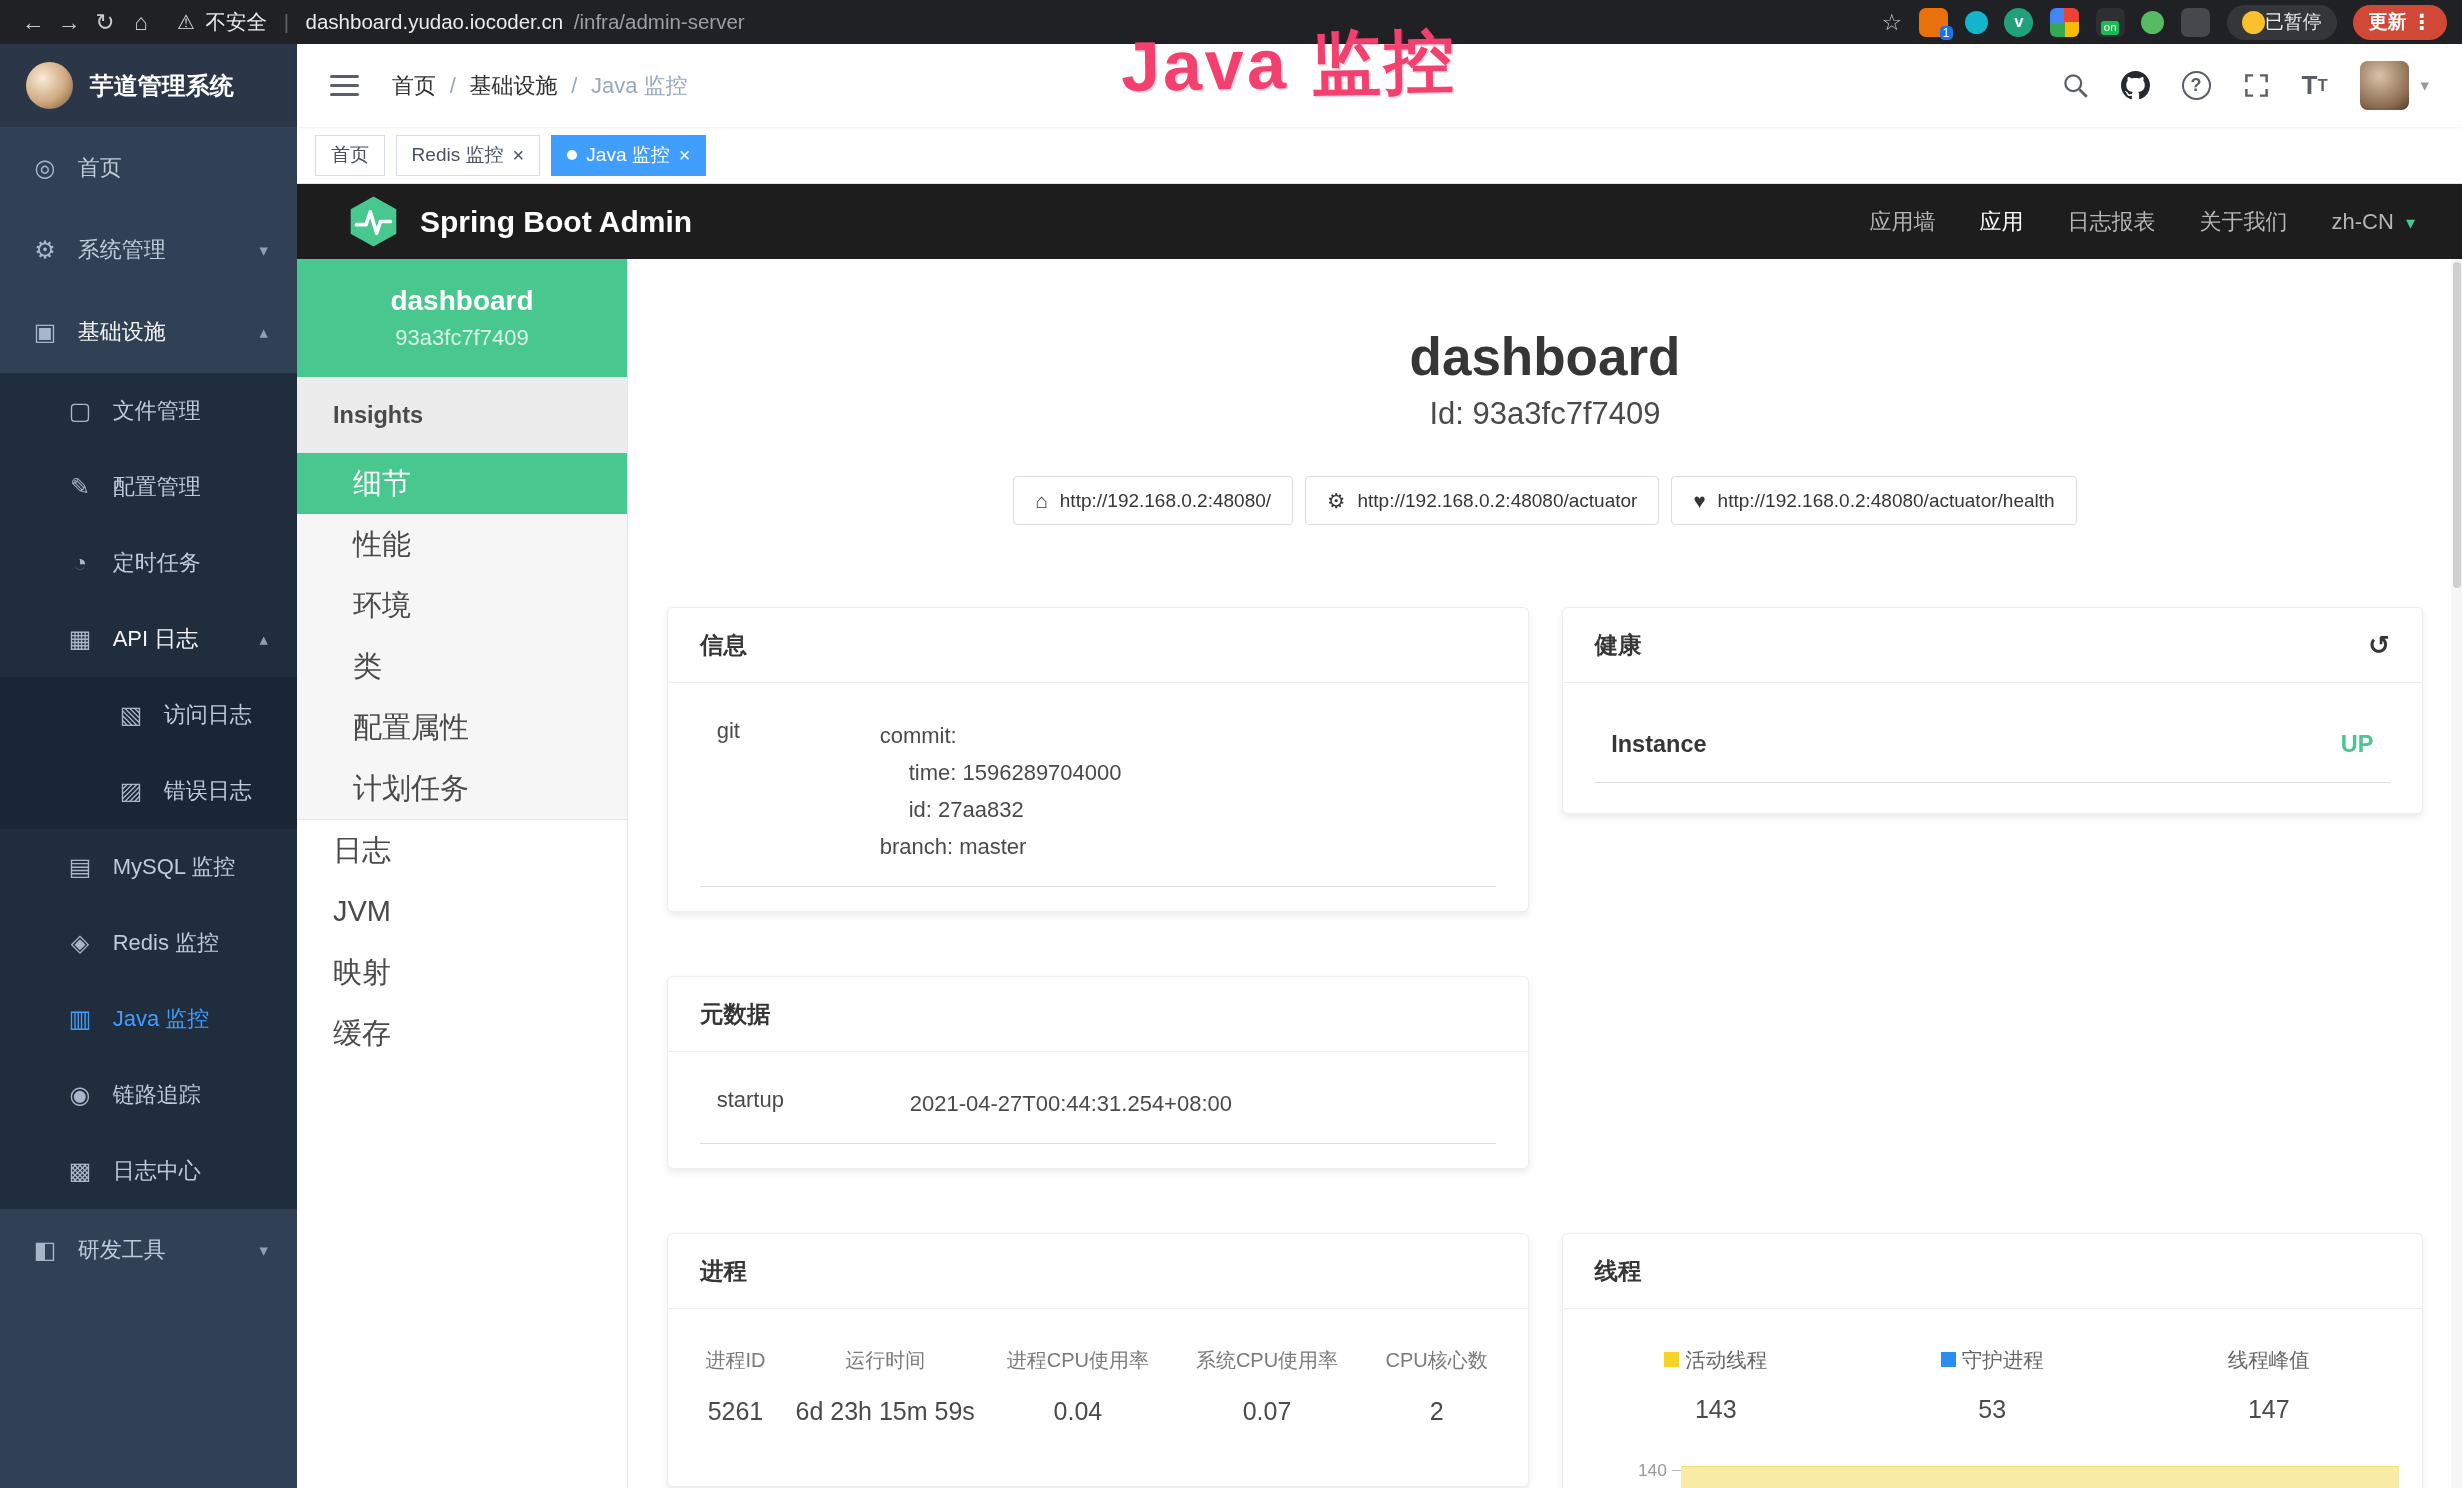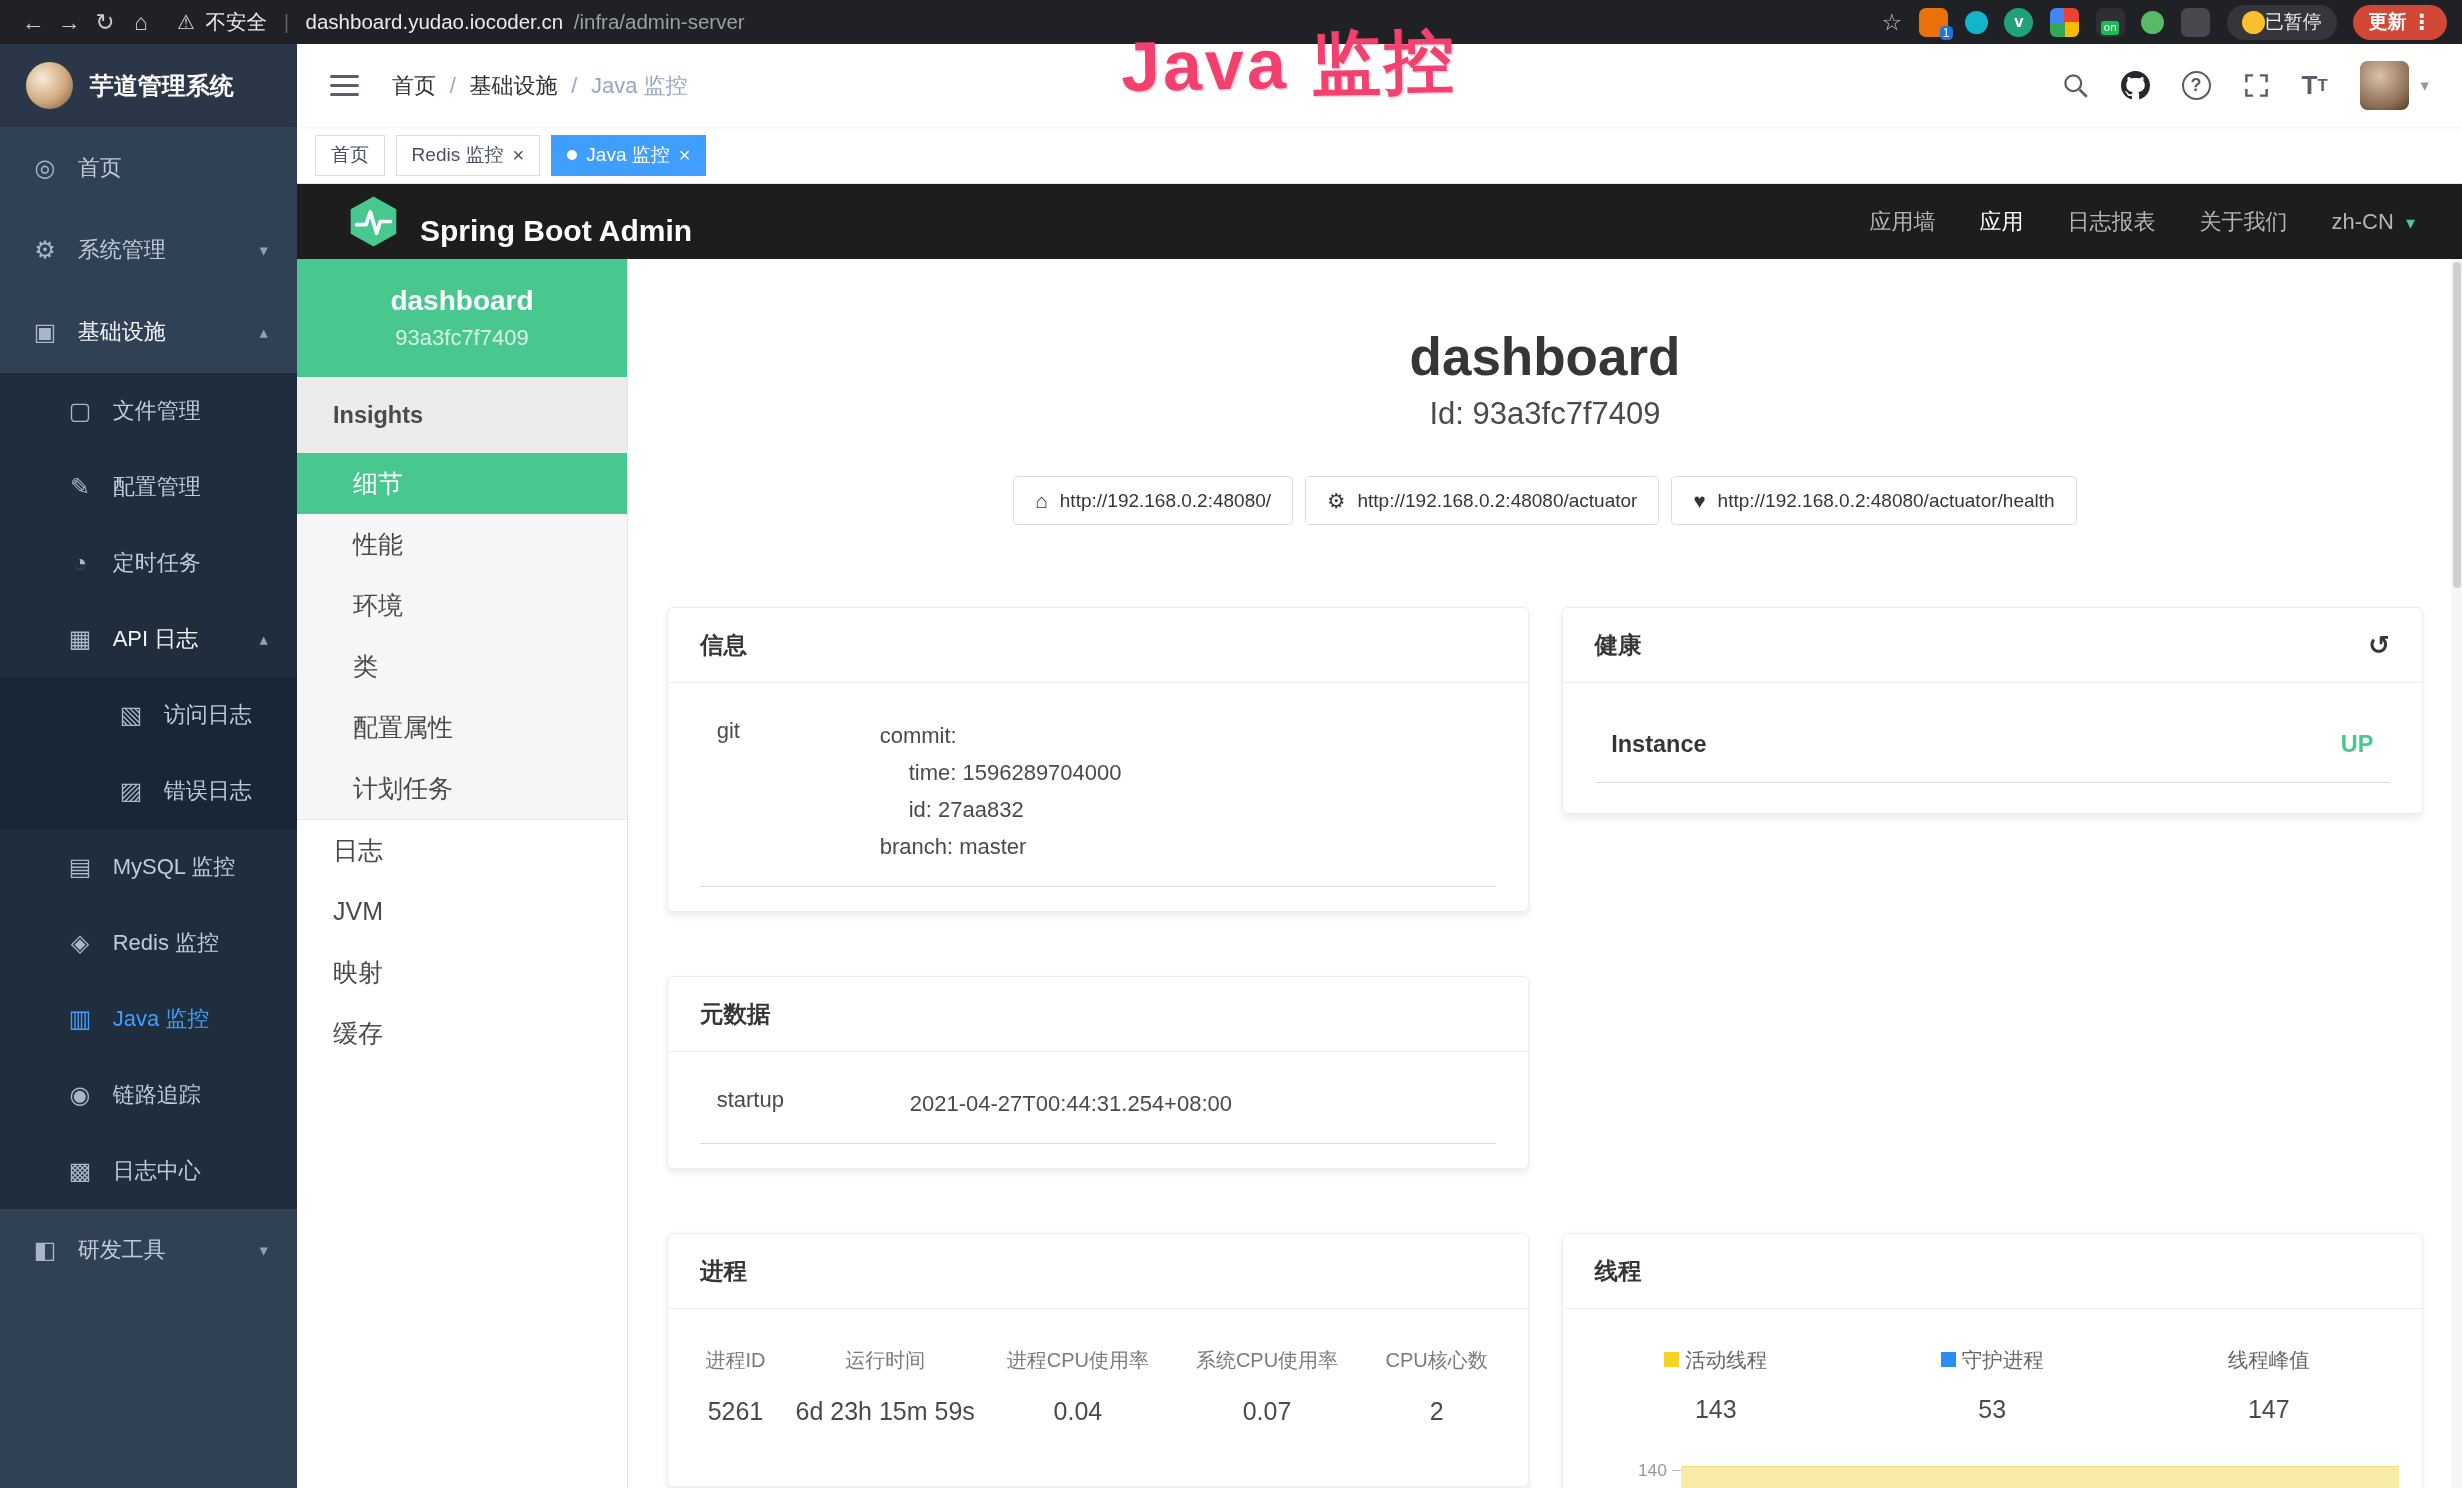--- a/index.html
+++ b/index.html
@@ -71,34 +71,34 @@
 
   .tags-bar { height:57px; flex:none; background:#fff; border-bottom:0.8px solid #dfe4ed; display:flex; align-items:center; padding:0 18px; gap:10.6px; position:relative; z-index:1; }
   .tag { height:41px; display:inline-flex; align-items:center; gap:9px; padding:0 15px; border:0.8px solid #d8dce5; background:#fff; color:#495060; font-size:19px; cursor:pointer; }
   .tag .dot { width:10.6px; height:10.6px; border-radius:50%; background:#fff; }
   .tag .close { font-size:20px; }
   .tag.active { background:#409eff; border-color:#409eff; color:#fff; }
 
   
   .sba { flex:1; display:flex; flex-direction:column; min-height:0; background:#fff; }
   .sba-header { height:75px; flex:none; background:#1d1d1d; display:flex; align-items:center; padding:0 47px 0 50px; }
-  .brand { display:flex; align-items:flex-end; gap:20px; color:#fff; font-size:30px; font-weight:bold; }
+  .brand { display:flex; align-items:center; gap:20px; color:#fff; font-size:30px; font-weight:bold; }
   .sba-nav { margin-left:auto; display:flex; align-items:center; gap:44px; font-size:22px; color:#b5b5b5; }
   .sba-nav .nav-item { cursor:pointer; white-space:nowrap; }
   .sba-nav .active { color:#fff; }
   .nav-caret { color:#48c78e; font-size:18px; margin-left:6px; }
 
   .sba-body { flex:1; display:flex; min-height:0; }
   .sba-sidebar { width:331px; flex:none; border-right:0.8px solid #e4e4e4; display:flex; flex-direction:column; background:#fff; }
   .instance-head { height:118px; flex:none; background:#48c78e; color:#fff; display:flex; flex-direction:column; align-items:center; justify-content:center; gap:7.6px; }
   .instance-name { font-size:28px; font-weight:bold; }
   .instance-id { font-size:22px; color:rgba(255,255,255,.78); }
   .group-label { height:76px; display:flex; align-items:center; padding:0 36px; background:#ececec; color:#4a4a4a; font-size:23.5px; font-weight:bold; }
   .group-items { background:#f6f6f6; border-bottom:0.8px solid #e8e8e8; }
-  .side-item { height:61px; display:flex; align-items:center; padding:0 36px; font-size:25px; color:#4a4a4a; cursor:pointer; }
+  .side-item { height:61px; display:flex; align-items:center; padding:0 36px; font-size:29px; color:#4a4a4a; cursor:pointer; }
   .group-items .side-item { padding-left:56px; }
   .side-item.active { background:#48c78e; color:#fff; }
 
   .sba-main { flex:1; min-width:0; padding:0 39px; overflow:hidden; }
   .page-head { text-align:center; margin-top:67px; }
   .page-title { font-size:53px; font-weight:600; color:#363636; }
   .page-id { font-size:31px; color:#4a4a4a; margin-top:9px;text-align:center; }
   .links { display:flex; justify-content:center; gap:12px; margin-top:44px; }
   .link-btn { display:inline-flex; align-items:center; gap:12px; height:49px; padding:0 21px; border:0.8px solid #dbdbdb; border-radius:4.6px; background:#fff; font-size:19px; color:#363636; cursor:pointer; white-space:nowrap; }
   .link-ico { font-size:20.5px; color:#363636; }

